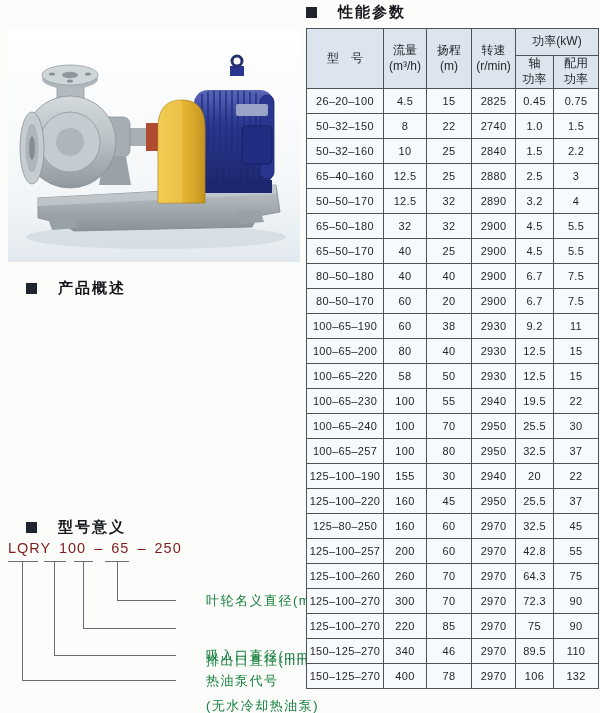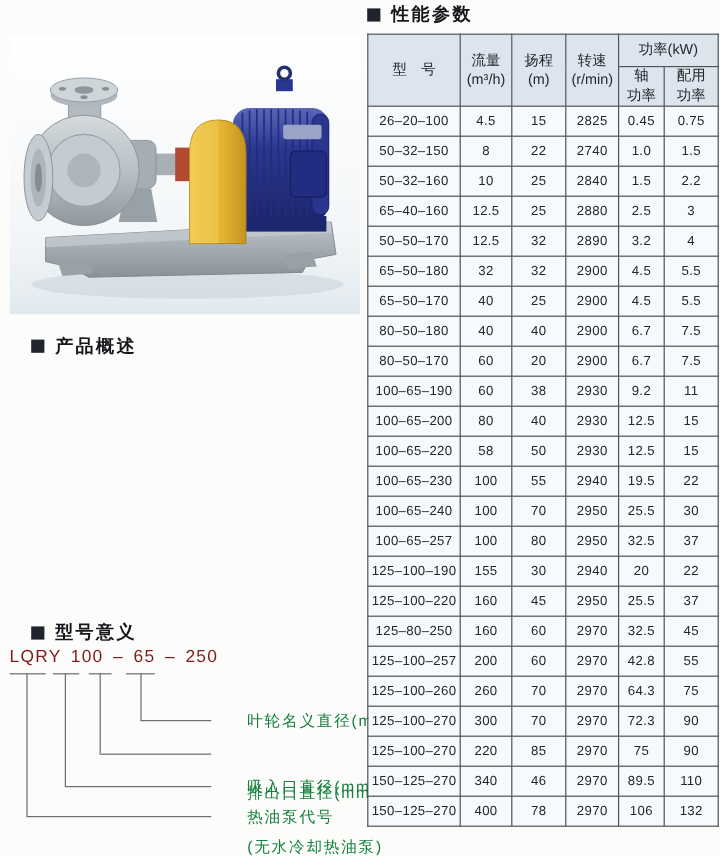--- a/index.html
+++ b/index.html
@@ -8,21 +8,21 @@
     font-family: "Liberation Sans", "DejaVu Sans", sans-serif;
     background: #fcfcfa;
     position: relative;
     overflow: hidden;
   }
   .page { position: absolute; inset: 0; background: #fcfcfa; }
 
   .left-col  { position: absolute; left: 8px;   top: 0; width: 292px; height: 713px; }
   .right-col { position: absolute; left: 306px; top: 0; width: 292px; height: 713px; }
 
-  .heading { position: absolute; display: flex; align-items: center; gap: 9px; }
+  .heading { position: absolute; display: flex; align-items: center; gap: 21px; }
   .bullet { width: 11px; height: 11px; background: #20242c; flex: 0 0 auto; }
   .heading-text { font-size: 15px; font-weight: bold; color: #15171c; letter-spacing: 2px; white-space: nowrap; }
 
   
   .photo { position: absolute; top: 30px; left: 0; width: 292px; height: 232px; }
   .photo svg { display: block; width: 100%; height: 100%; }
 
   
   .overview-heading { top: 279px; left: 0; padding-left: 18px; }
   .overview-body {

